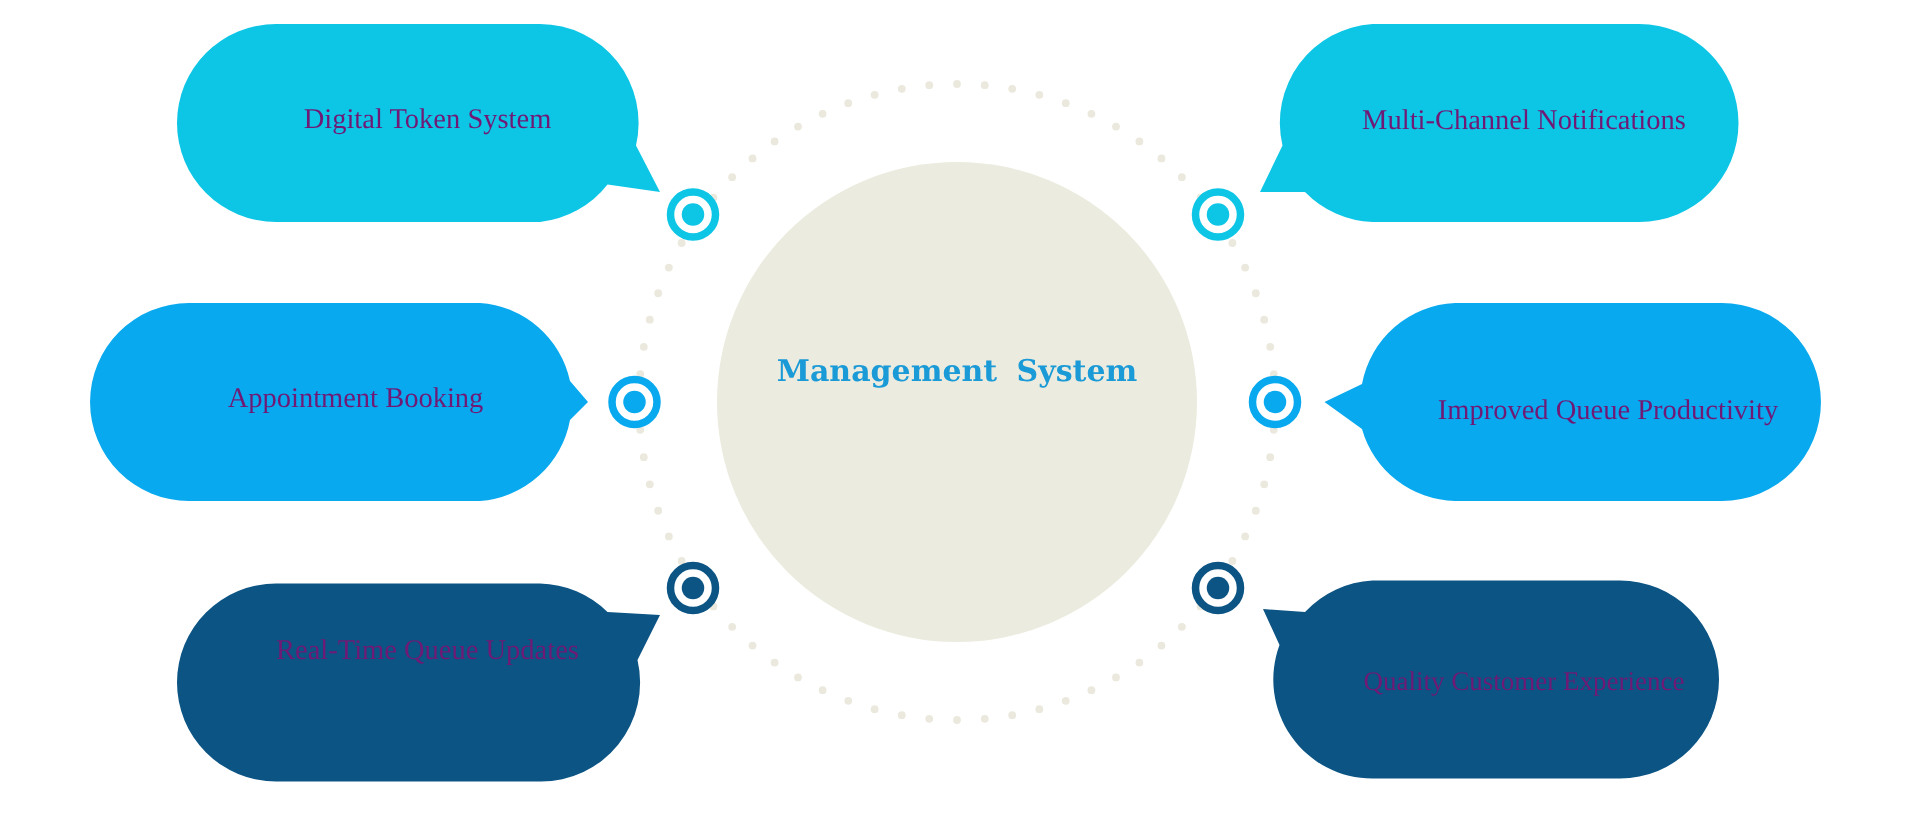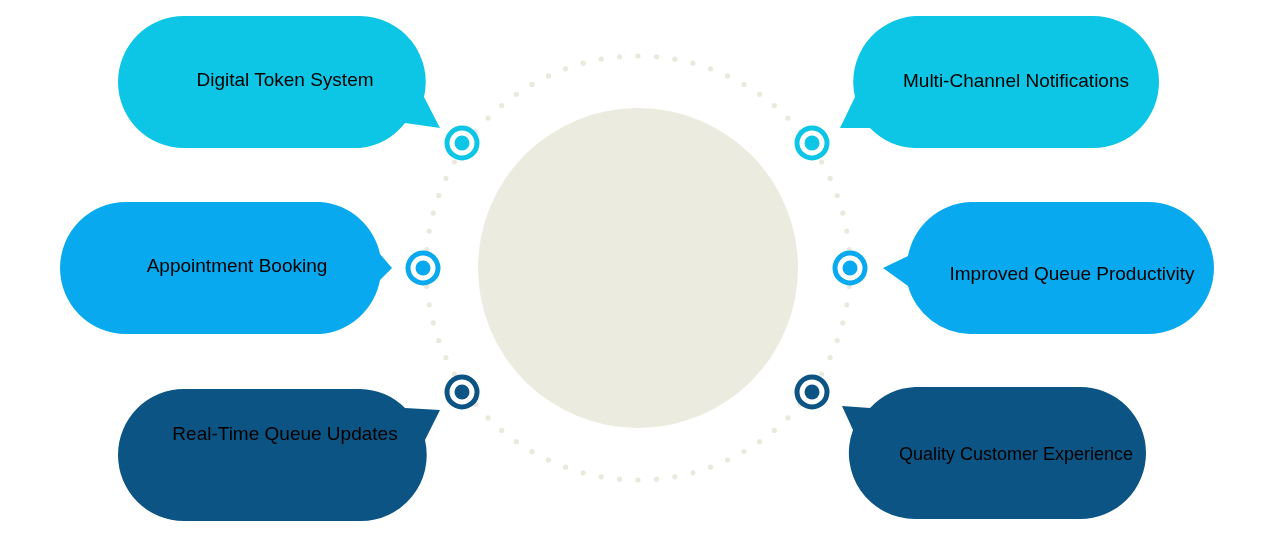--- a/index.html
+++ b/index.html
@@ -1,18 +1,18 @@
 <!DOCTYPE html>
 <html><head>
 <meta charset="utf-8">
 <style>
   html, body { margin:0; padding:0; }
   body { width:1280px; height:560px; background:#ffffff; position:relative; overflow:hidden; font-family:"DejaVu Sans", sans-serif; }
   #diagram { position:absolute; left:0; top:0; width:1280px; height:560px; }
-  .bubble-text { position:absolute; color:#000000; font-family:Liberation Sans, sans-serif; font-size:19px; white-space:nowrap; display:flex; align-items:center; justify-content:center; }
+  .bubble-text { position:absolute; color:#701a75; font-family:Liberation Serif, serif; font-size:19px; white-space:nowrap; display:flex; align-items:center; justify-content:center; }
   .center-title { position:absolute; left:478px; top:228px; width:320px; text-align:center; color:#1a9ad6; font-family:"DejaVu Serif", serif; font-weight:bold; font-size:20px; line-height:38px; word-spacing:6px; }
 </style>
 </head>
 <body>
 
 <svg id="diagram" width="1280" height="560" viewBox="0 0 1280 560">
   <g id="ring">
       <circle cx="850.0" cy="268.0" r="2.6" fill="#ebe9de"></circle>
       <circle cx="849.2" cy="286.5" r="2.6" fill="#ebe9de"></circle>
       <circle cx="846.8" cy="304.8" r="2.6" fill="#ebe9de"></circle>
@@ -138,13 +138,14 @@
 </svg>
 
 <div class="bubble-text" style="left:130px; top:62px; width:310px; height:36px;">Digital Token System</div>
 <div class="bubble-text" style="left:72px; top:248px; width:330px; height:36px;text-align:center;">Appointment Booking</div>
 <div class="bubble-text" style="left:130px; top:416px; width:310px; height:36px;">Real-Time Queue Updates</div>
 <div class="bubble-text" style="left:856px; top:63px; width:320px; height:36px;">Multi-Channel Notifications</div>
 <div class="bubble-text" style="left:912px; top:256px; width:320px; height:36px;">Improved Queue Productivity</div>
 <div class="bubble-text" style="left:856px; top:436px; width:320px; height:36px; font-size:18px;">Quality Customer Experience</div>
 
 <div class="center-title" style="color: rgb(26, 154, 214);">
+  <div>Management System</div>
 </div>
 
 </body></html>

